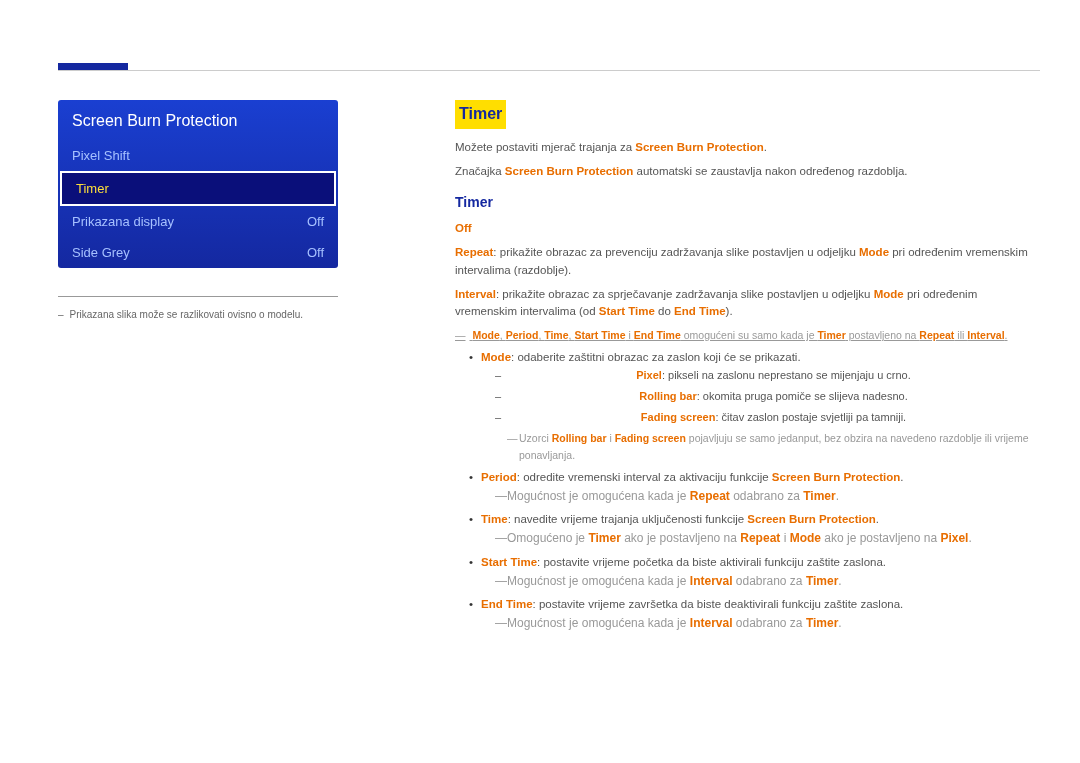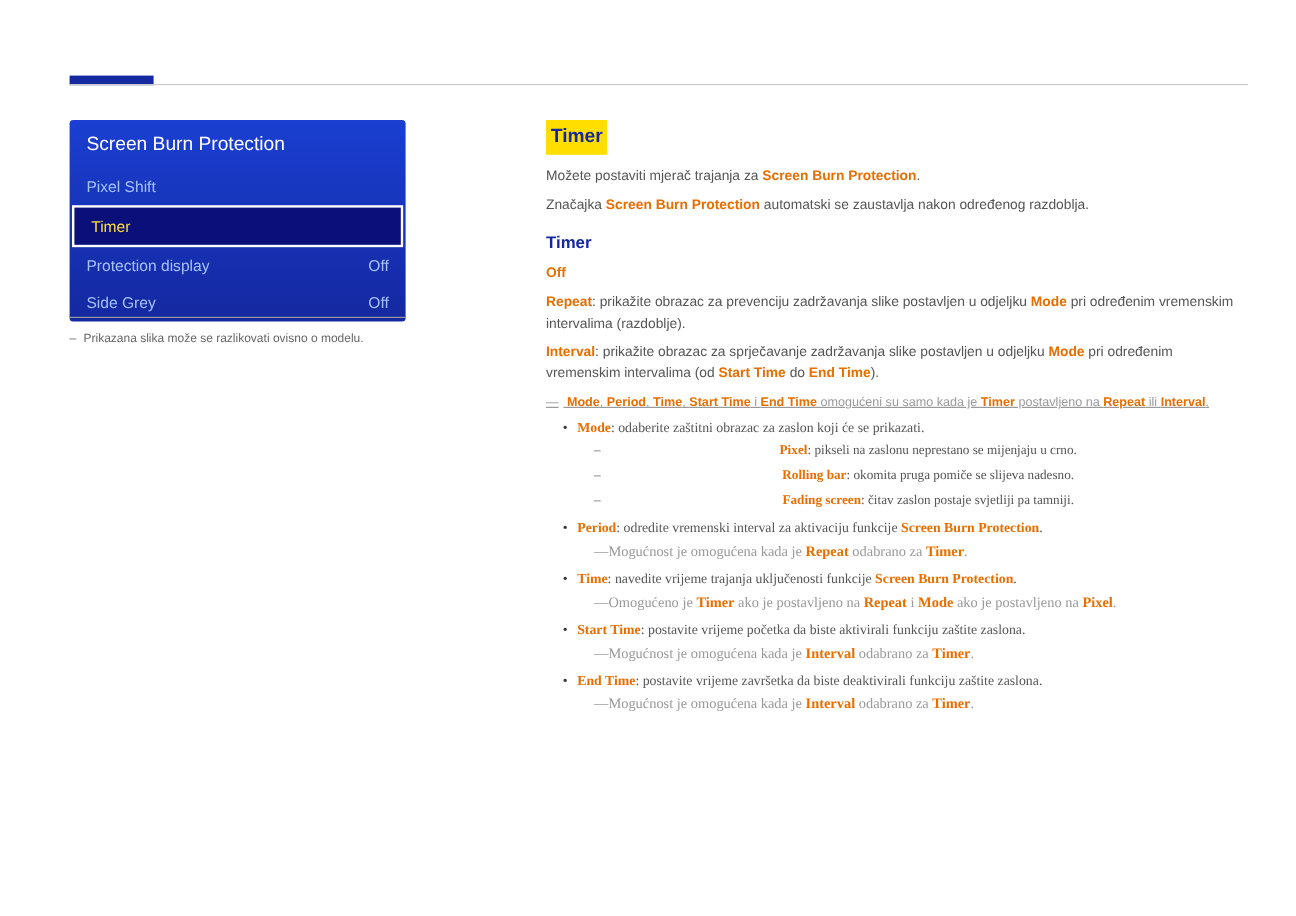--- a/index.html
+++ b/index.html
@@ -4,32 +4,32 @@
 <style>
   * { margin: 0; padding: 0; box-sizing: border-box; }
   body { font-family: Arial, sans-serif; width: 1080px; height: 763px; background: #fff; color: #333; font-size: 12px; }
   .topbar-accent { position: absolute; left: 58px; top: 63px; width: 70px; height: 8px; background: #1428a0; }
   .rule { position: absolute; left: 58px; right: 40px; top: 70px; height: 1px; background: #ccc; }
   .content { position: relative; padding-top: 100px; }
   .menu-box { position: absolute; left: 58px; top: 100px; width: 280px; background: linear-gradient(to bottom, #1a3fd1, #1428a0); border-radius: 3px; overflow: hidden; color: #fff; }
   .menu-title { font-size: 16px; font-weight: 400; padding: 12px 14px 10px; }
   .menu-item { display: flex; justify-content: space-between; padding: 8px 14px; font-size: 13px; color: #a6c0ff; }
   .menu-item.selected { background: #0a0f7a; border: 2px solid #fff; margin: 0 2px; color: #ffdf3a; font-weight: 400; }
-  .caption { position: absolute; left: 58px; top: 264px; width: 280px; border-top: 1px solid #999; padding-top: 12px; font-size: 10px; color: #666; }
+  .caption { position: absolute; left: 58px; top: 296px; width: 280px; border-top: 1px solid #999; padding-top: 12px; font-size: 10px; color: #666; }
   .caption::before { content: "–"; margin-right: 6px; }
   .main { position: absolute; left: 455px; right: 40px; top: 100px; font-size: 11.5px; line-height: 1.55; color: #555; }
   .h2 { display: inline-block; background: #ffde00; color: #1428a0; font-weight: bold; font-size: 16px; padding: 2px 4px; margin-bottom: 10px; }
   .main p { margin-bottom: 6px; }
   .orange { color: #e86e00; font-weight: bold; }
   .h3 { color: #1428a0; font-weight: bold; font-size: 14px; margin-top: 12px; margin-bottom: 6px; }
   .note-line { color: #999; font-size: 10.5px; margin-bottom: 6px; text-decoration: underline; }
   .note-line::before { content: "―"; margin-right: 4px; }
   .grey { color: #999; }
   ul.bul { list-style: none; margin-left: 14px; }
-  ul.bul > li { position: relative; padding-left: 12px; margin-bottom: 6px; font-family: Liberation Serif, serif; }
+  ul.bul > li { position: relative; padding-left: 12px; margin-bottom: 6px; }
   ul.bul > li::before { content: "•"; position: absolute; left: 0; top: 0; color: #333; }
   ul.dash { list-style: none; margin-left: 14px; }
   ul.dash > li { position: relative; padding-left: 12px; margin-bottom: 4px; font-size: 11px; text-align: center; }
   ul.dash > li::before { content: "–"; position: absolute; left: 0; top: 0; }
   .sub-note { color: #999; font-size: 10.5px; margin-left: 26px; margin-bottom: 6px; position: relative; padding-left: 12px; }
   .sub-note::before { content: "―"; position: absolute; left: 0; }
   .para-note { color: #999; font-size: 12px; margin-left: 14px; margin-bottom: 6px; position: relative; padding-left: 12px; }
   .para-note::before { content: "―"; position: absolute; left: 0; }
 </style>
 </head>
@@ -43,21 +43,21 @@
     <div class="menu-title">Screen Burn Protection</div>
     <div class="menu-item">
       <span>Pixel Shift</span>
       <span></span>
     </div>
     <div class="menu-item selected">
       <span>Timer</span>
       <span></span>
     </div>
     <div class="menu-item">
-      <span>Protection display</span>
+      <span>Prikazana display</span>
       <span>Off</span>
     </div>
     <div class="menu-item">
       <span>Side Grey</span>
       <span>Off</span>
     </div>
   </div>
 
   <div class="caption">Prikazana slika može se razlikovati ovisno o modelu.</div>
 
@@ -86,20 +86,23 @@
     </div>
 
     <ul class="bul">
       <li>
         <span class="orange">Mode</span><span>: odaberite zaštitni obrazac za zaslon koji će se prikazati.</span>
         <ul class="dash">
           <li><span class="orange">Pixel</span><span>: pikseli na zaslonu neprestano se mijenjaju u crno.</span></li>
           <li><span class="orange">Rolling bar</span><span>: okomita pruga pomiče se slijeva nadesno.</span></li>
           <li><span class="orange">Fading screen</span><span>: čitav zaslon postaje svjetliji pa tamniji.</span></li>
         </ul>
+        <div class="sub-note">
+          <span>Uzorci </span><span class="orange">Rolling bar</span><span> i </span><span class="orange">Fading screen</span><span> pojavljuju se samo jedanput, bez obzira na navedeno razdoblje ili vrijeme ponavljanja.</span>
+        </div>
       </li>
 
       <li>
         <span class="orange">Period</span><span>: odredite vremenski interval za aktivaciju funkcije </span><span class="orange">Screen Burn Protection</span><span>.</span>
         <div class="para-note">
           <span>Mogućnost je omogućena kada je </span><span class="orange">Repeat</span><span> odabrano za </span><span class="orange">Timer</span><span>.</span>
         </div>
       </li>
 
       <li>

